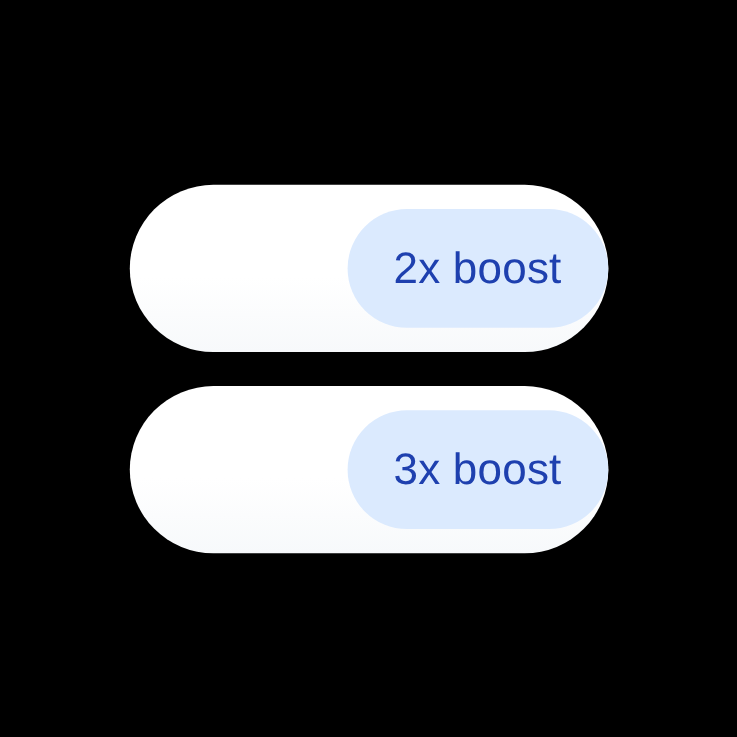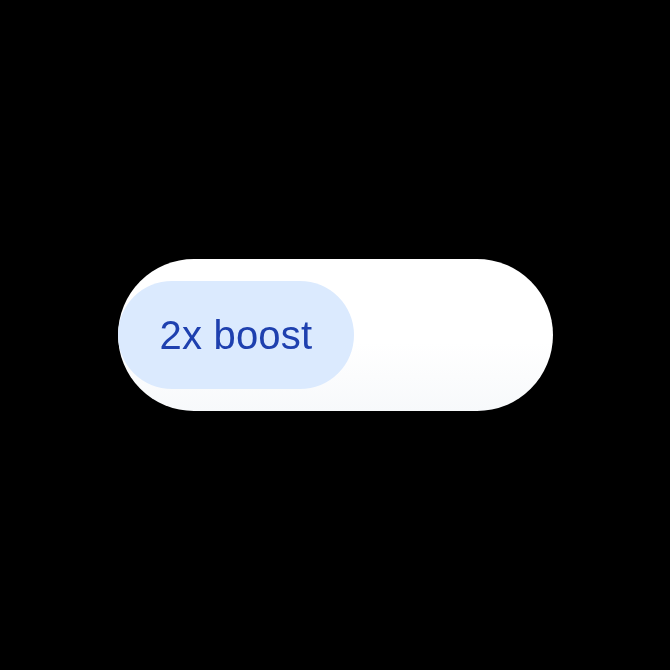--- a/index.html
+++ b/index.html
@@ -31,21 +31,21 @@
   }
   .boost-button {
     width: 435px;
     height: 152px;
     border: none;
     outline: none;
     border-radius: 76px;
     background: linear-gradient(to bottom, var(--button-bg-top) 55%, var(--button-bg-bottom) 100%);
     display: flex;
     align-items: center;
-    justify-content: flex-start;
+    justify-content: flex-end;
     cursor: pointer;
     box-shadow: 0 6px 18px rgba(0,0,0,0.35);
     padding: 0;
   }
   .boost-badge {
     height: 108px;
     border-radius: 54px;
     background: var(--badge-bg);
     display: flex;
     align-items: center;
@@ -65,15 +65,20 @@
 <body>
 
 <div class="stage">
 
   <button class="boost-button">
     <span class="boost-badge">
       <span class="boost-label">2x boost</span>
     </span>
   </button>
 
+  <button class="boost-button">
+    <span class="boost-badge">
+      <span class="boost-label">3x boost</span>
+    </span>
+  </button>
 
 
 </div>
 
 </body></html>

